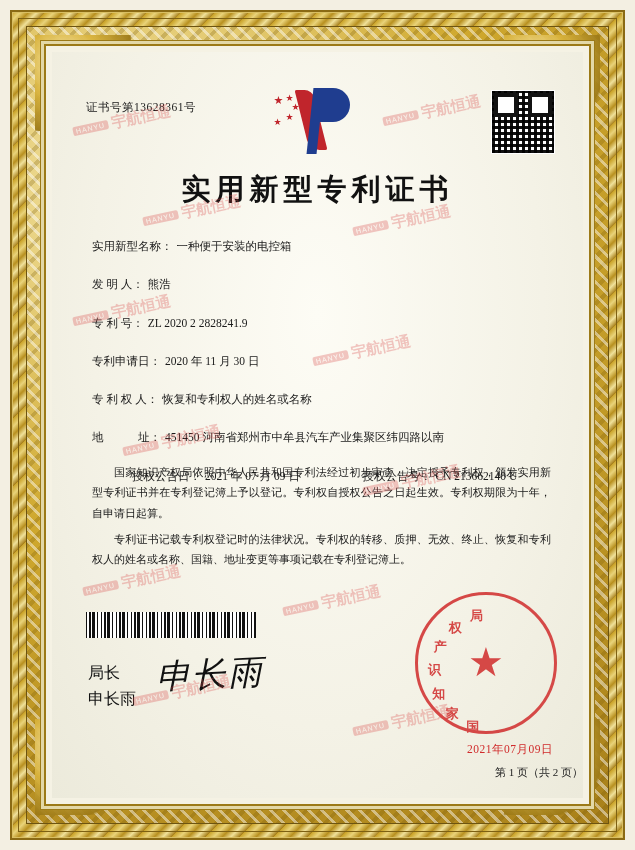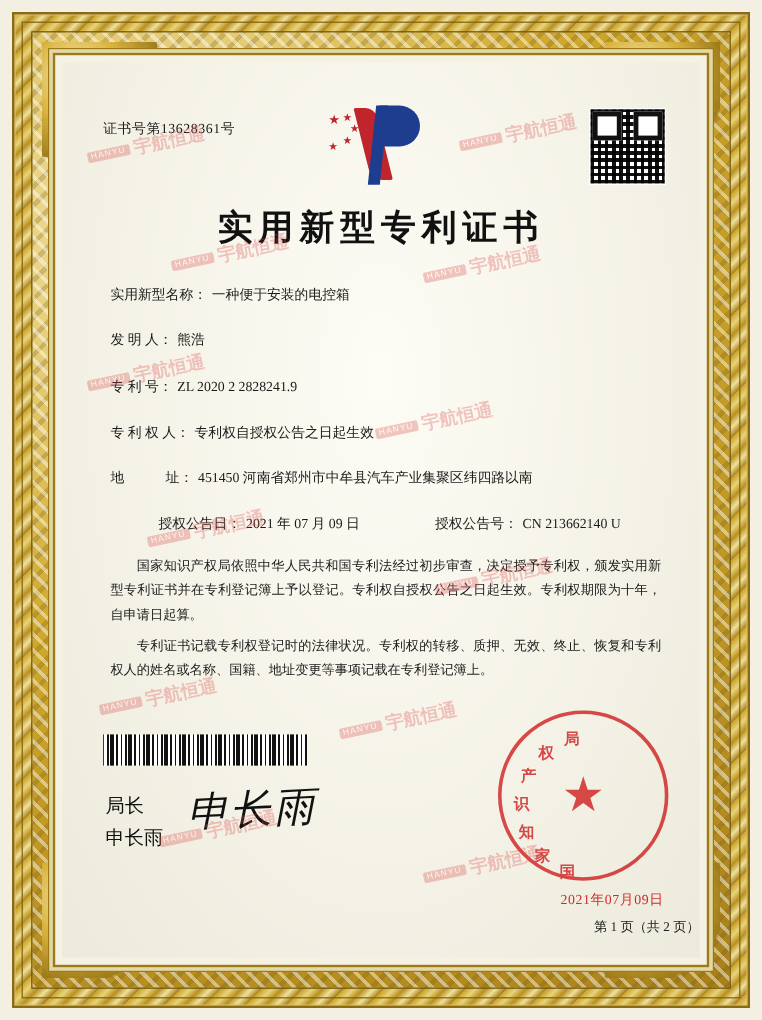--- a/index.html
+++ b/index.html
@@ -418,24 +418,28 @@
         <div class="field-row">
           <div class="field-label">发 明 人：</div>
           <div class="field-value">熊浩</div>
         </div>
 
         <div class="field-row">
           <div class="field-label">专 利 号：</div>
           <div class="field-value">ZL 2020 2 2828241.9</div>
         </div>
 
+        <div class="field-row">
+          <div class="field-label">专利申请日：</div>
+          <div class="field-value">2020 年 11 月 30 日</div>
+        </div>
 
         <div class="field-row">
           <div class="field-label">专 利 权 人：</div>
-          <div class="field-value">专利权自授权公告之日起生效</div>
+          <div class="field-value">恢复和专利权人的姓名或名称</div>
         </div>
 
         <div class="field-row">
           <div class="field-label">地　　　址：</div>
           <div class="field-value">451450  河南省郑州市中牟县汽车产业集聚区纬四路以南</div>
         </div>
 
 
         <div class="row-split">
           <div class="half">

